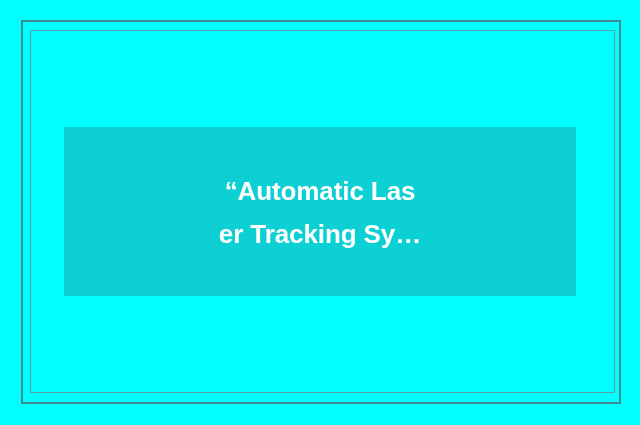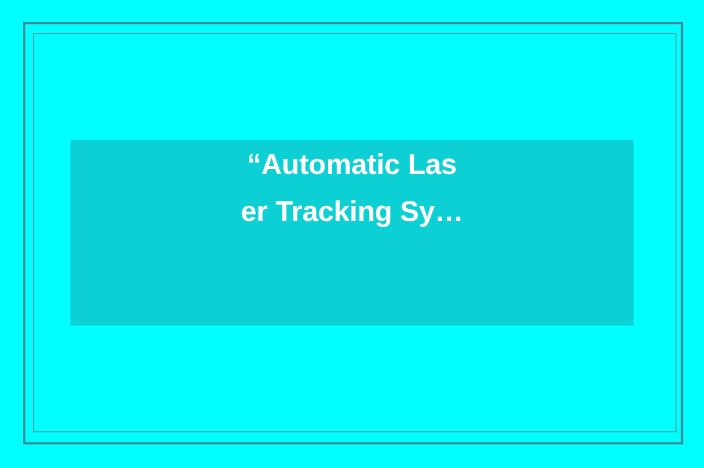--- a/index.html
+++ b/index.html
@@ -45,20 +45,21 @@
 
   
   .banner {
     position: absolute;
     left: 64px;
     top: 127px;
     width: 512px;
     height: 169px;
     background: #0dd0d4;
     display: flex;
+    align-items: center;
     justify-content: center;
     box-sizing: border-box;
   }
 
   .banner-title {
     color: #ffffff;
     font-size: 26px;
     line-height: 43px;
     font-weight: 700;
     letter-spacing: -0.1px;

